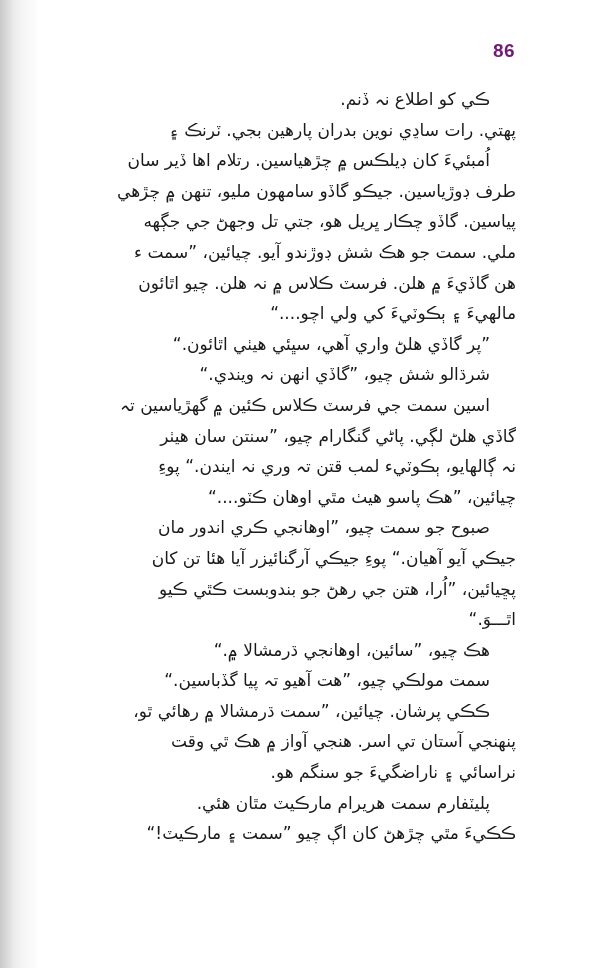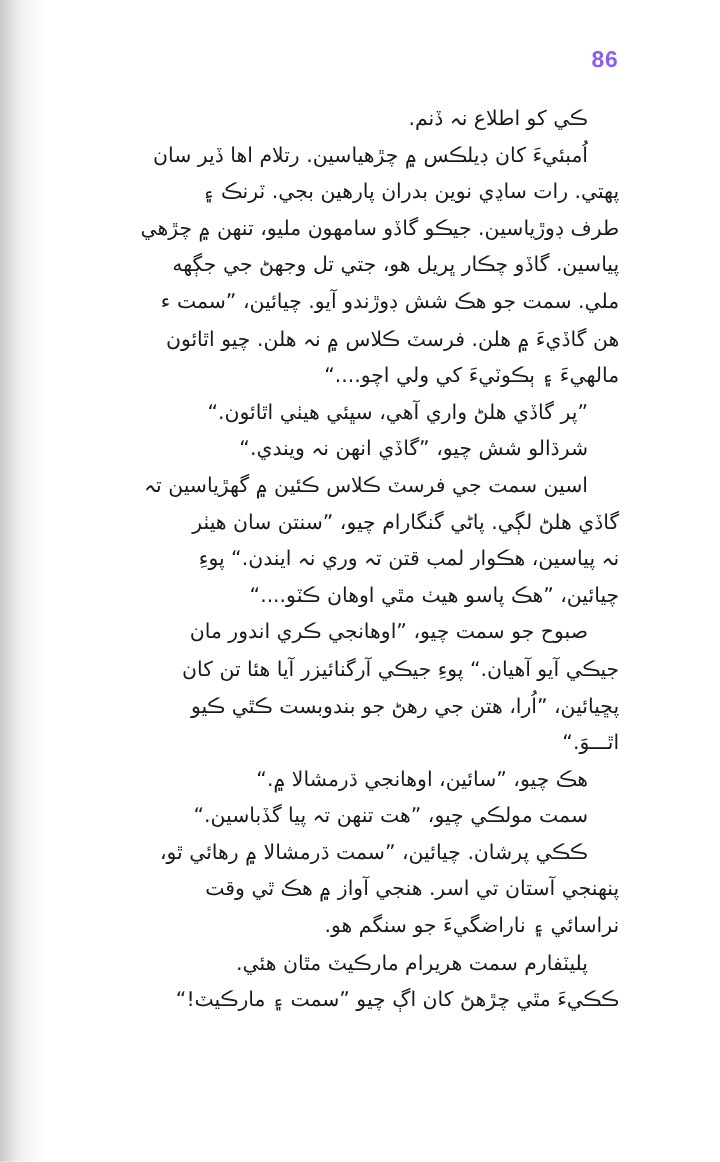--- a/index.html
+++ b/index.html
@@ -21,21 +21,21 @@
       width: 40px; height: 968px;
       background: linear-gradient(to right, #c9c9c9 0px, #dcdcdc 8px, #ebebeb 14px, #f6f6f6 24px, #ffffff 40px);
     }
     .page-number {
       position: absolute;
       top: 40px;
       left: 493px;
       font-family: "Liberation Sans", sans-serif;
       font-weight: bold;
       font-size: 19px;
-      color: #8b5cf6;
+      color: #701a75;
       letter-spacing: 0.5px;
     }
     .text-block {
       position: absolute;
       top: 84px;
       left: 44px;
       width: 472px;
       direction: rtl;
       text-align: justify;
       text-align-last: right;
@@ -57,37 +57,37 @@
   </style>
 </head>
 <body>
 
 <div class="binding-shadow"></div>
 
 <div class="page-number">86</div>
 
 <div class="text-block" id="text-block">
   <span class="line indent">ڪي کو اطلاع نہ ڏنم.</span>
+  <span class="line">پهتي. رات ساڍي نوين بدران پارهين بجي. ٽرنڪ ۽</span>
   <span class="line indent">اُمبئيءَ کان ڊيلڪس ۾ چڙهياسين. رتلام اھا ڏير سان</span>
-  <span class="line">پهتي. رات ساڍي نوين بدران پارهين بجي. ٽرنڪ ۽</span>
   <span class="line">طرف ڊوڙياسين. جيڪو گاڏو سامهون مليو، تنهن ۾ چڙهي</span>
   <span class="line">پياسين. گاڏو چڪار ڀريل هو، جتي تل وجهڻ جي جڳهه</span>
   <span class="line">ملي. سمت جو هڪ شش ڊوڙندو آيو. چيائين، ”سمت ء</span>
   <span class="line">هن گاڏيءَ ۾ هلن. فرسٽ ڪلاس ۾ نہ هلن. چيو اٿائون</span>
   <span class="line">مالهيءَ ۽ ٻڪوٽيءَ کي ولي اچو....“</span>
   <span class="line indent">”پر گاڏي هلڻ واري آهي، سڀئي هيٺي اٿائون.“</span>
   <span class="line indent">شرڌالو شش چيو، ”گاڏي انهن نہ ويندي.“</span>
   <span class="line indent">اسين سمت جي فرسٽ ڪلاس ڪئين ۾ گهڙياسين تہ</span>
   <span class="line">گاڏي هلڻ لڳي. پاڻي گنگارام چيو، ”سنتن سان هيٺر</span>
-  <span class="line">نہ پياسين، هڪوار لمب قتن تہ وري نہ ايندن.“ پوءِ</span>
+  <span class="line">نہ ڳالهايو، ٻڪوٽيء لمب قتن تہ وري نہ ايندن.“ پوءِ</span>
   <span class="line">چيائين، ”هڪ پاسو هيٺ مٿي اوهان ڪٽو....“</span>
   <span class="line indent">صبوح جو سمت چيو، ”اوهانجي ڪري اندور مان</span>
   <span class="line">جيڪي آيو آهيان.“ پوءِ جيڪي آرگنائيزر آيا هئا تن کان</span>
   <span class="line">پڇيائين، ”اُرا، هتن جي رهڻ جو بندوبست ڪٿي ڪيو</span>
   <span class="line">اٿـــوَ.“</span>
   <span class="line indent">هڪ چيو، ”سائين، اوهانجي ڌرمشالا ۾.“</span>
-  <span class="line indent">سمت مولڪي چيو، ”هت تنهن تہ پيا گڏباسين.“</span>
+  <span class="line indent">سمت مولڪي چيو، ”هت آهيو تہ پيا گڏباسين.“</span>
   <span class="line indent">ڪڪي پرشان. چيائين، ”سمت ڌرمشالا ۾ رهائي ٿو،</span>
   <span class="line">پنهنجي آستان تي اسر. هنجي آواز ۾ هڪ ٿي وقت</span>
   <span class="line">نراسائي ۽ ناراضگيءَ جو سنگم هو.</span>
   <span class="line indent">پليٽفارم سمت هريرام مارڪيٽ مٿان هئي.</span>
   <span class="line">ڪڪيءَ مٿي چڙهڻ کان اڳ چيو ”سمت ۽ مارڪيٽ!“</span>
 </div>
 
 </body></html>

